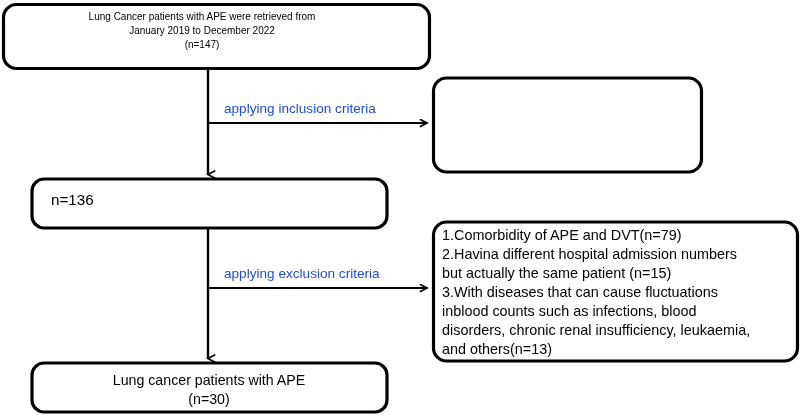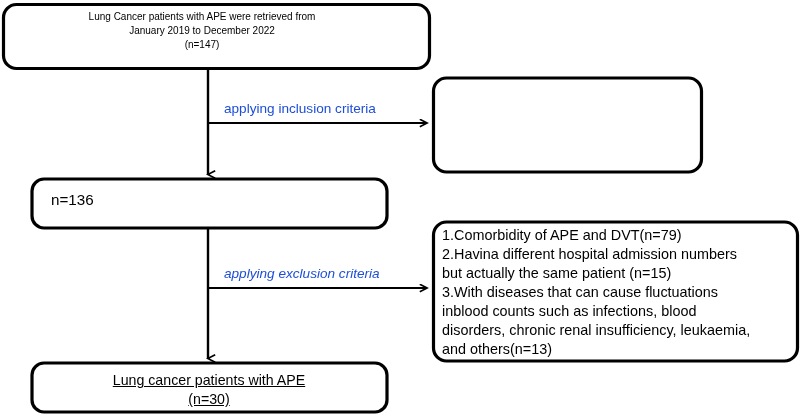--- a/index.html
+++ b/index.html
@@ -39,21 +39,20 @@
   #box-mid-text {
     left: 31px; top: 192px; width: 392px;
     font-size: 15.2px;
     margin-left: 20px;
   }
   #box-bottom-text {
     left: 31px; top: 371px; width: 356px;
     text-align: center;
     font-size: 14.2px;
     line-height: 1.35;
-    text-decoration: underline;
   }
   #box-excl1-text {
     left: 444px; top: 88px; width: 256px;
     text-align: left;
     font-size: 14.6px;
     line-height: 1.92;
   }
   #box-excl2-text {
     left: 442px; top: 226px; width: 352px;
     text-align: left;
@@ -61,21 +60,21 @@
     line-height: 1.315;
   }
   .edge-label {
     position: absolute;
     color: #1d4ed8;
     font-size: 13.6px;
     white-space: nowrap;
     pointer-events: none;
   }
   #label-inclusion { left: 224px; top: 101px; }
-  #label-exclusion { left: 224px; top: 266px; font-style: italic; }
+  #label-exclusion { left: 224px; top: 266px; }
 </style>
 </head>
 <body>
 
 <div id="flow-root">
 
   <svg class="flow-svg" viewBox="0 0 810 419">
     <defs>
       <marker id="arrowV" markerWidth="10" markerHeight="10" refX="4.2" refY="7.6" orient="auto" markerUnits="userSpaceOnUse">
         <path d="M 0.4 0.4 L 4.2 7.8 L 8.0 0.4" fill="none" stroke="#000000" stroke-width="1.6"></path>

